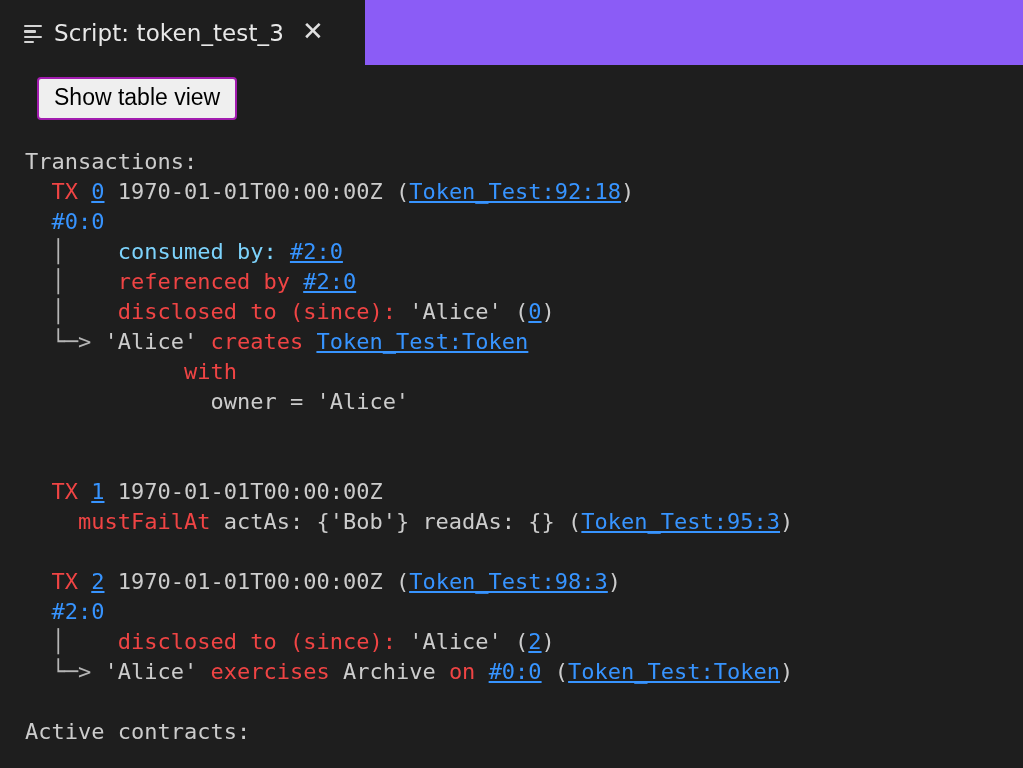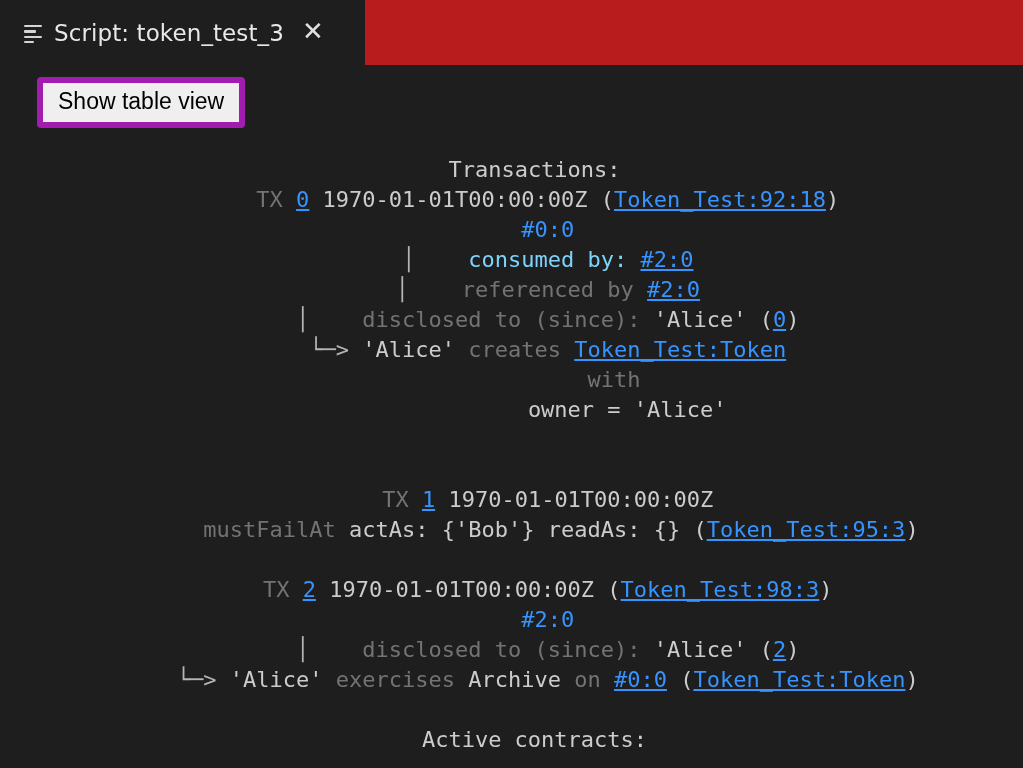--- a/index.html
+++ b/index.html
@@ -13,21 +13,21 @@
   }
   body {
     font-family: "DejaVu Sans Mono", monospace;
     color: #cccccc;
   }
 
   
   .tabbar {
     position: relative;
     height: 65px;
-    background: #b91c1c;
+    background: #8b5cf6;
     display: flex;
     align-items: flex-start;
     overflow: hidden;
   }
   .tab {
     display: flex;
     align-items: center;
     gap: 10px;
     padding: 0 16px 0 24px;
     background: #1e1e1e;
@@ -75,41 +75,41 @@
   
   .toolbar {
     padding: 12px 0 10px 37px;
     background: #1e1e1e;
   }
   .btn {
     font-family: "Liberation Sans", sans-serif;
     font-size: 23px;
     color: #000000;
     background: #efefef;
-    border: 6px solid #a21caf;
+    border: 2px solid #a21caf;
     border-radius: 4px;
     padding: 5px 15px 7px 15px;
     cursor: pointer;
     line-height: 1.18;
   }
 
   
   .output {
     padding: 17px 0 0 0;
     background: #1e1e1e;
     font-family: "DejaVu Sans Mono", monospace;
     font-size: 22px;
     line-height: 30px;
     white-space: pre;
     color: #cccccc;
   }
-  .line { white-space: pre; height: 30px; padding-left: 46px; text-align: center; }
+  .line { white-space: pre; height: 30px; padding-left: 25px; }
   .line.blank { height: 30px; }
 
-  .g    { color: #737373; }  
+  .g    { color: #ef4444; }  
   .m    { color: #7dd3fc; }  
   .b    { color: #3794ff; }  
   .lnk  { color: #3794ff; text-decoration: underline; cursor: pointer; }
   .w    { color: #cccccc; }  
   .tree { color: #b5b5b5; }  
 </style>
 </head>
 <body>
 
 <div class="tabbar">

